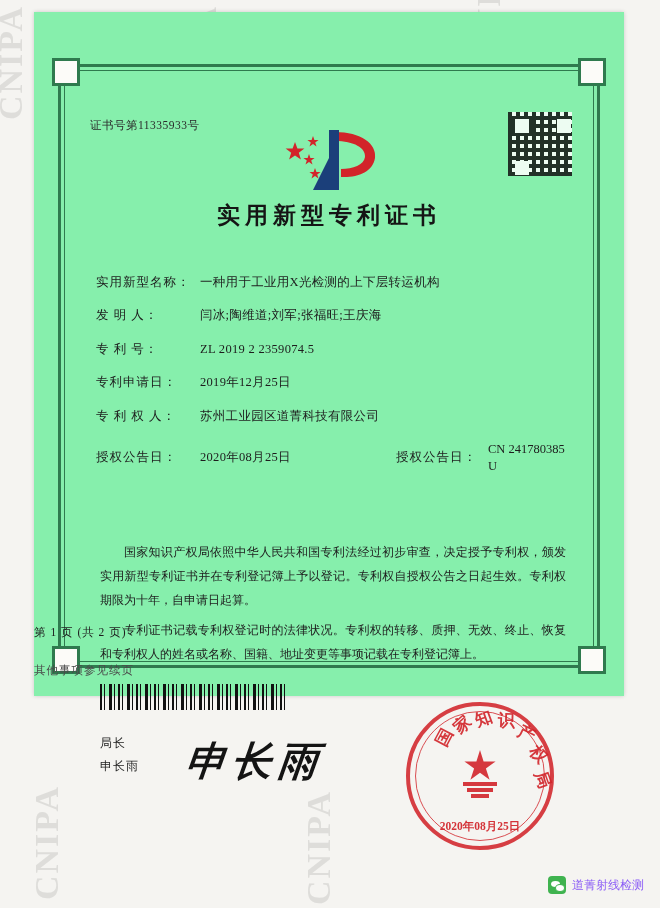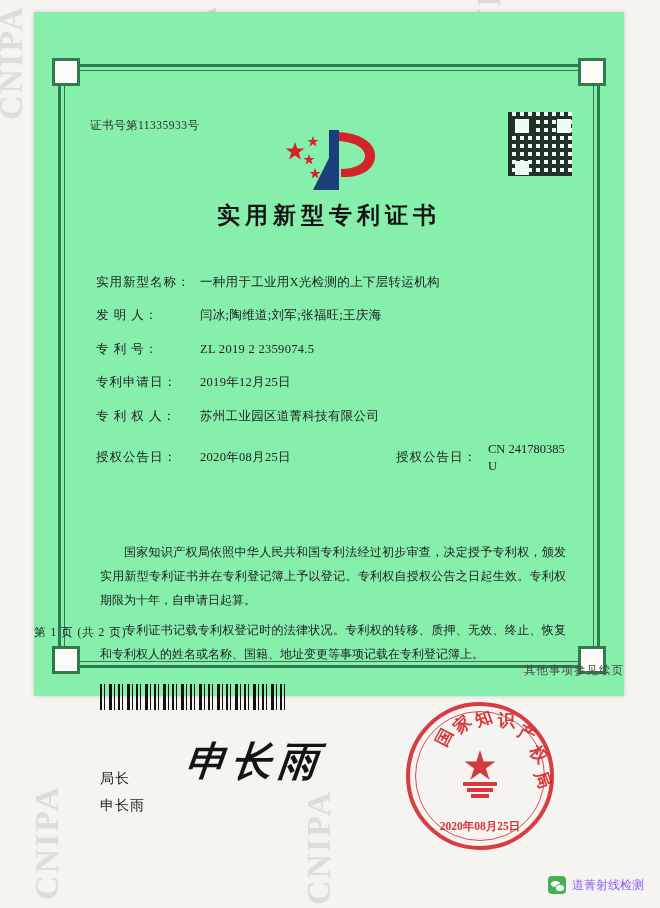--- a/index.html
+++ b/index.html
@@ -197,23 +197,23 @@
         #111 0 2px, transparent 2px 4px,
         #111 4px 5px, transparent 5px 9px,
         #111 9px 12px, transparent 12px 14px,
         #111 14px 15px, transparent 15px 18px);
   }
 
   
   #signature-block {
     position: absolute;
     left: 66px;
-    top: 754px;
-    font-family: Liberation Serif, serif;
-    font-size: 14px;
+    top: 720px;
+    font-family: Liberation Sans, sans-serif;
+    font-size: 12px;
     color: #1d1d1d;
     line-height: 1.9;
     letter-spacing: 1px;
   }
   #handwritten-signature {
     position: absolute;
     left: 152px;
     top: 722px;
     font-family: "Liberation Serif", "DejaVu Serif", serif;
     font-size: 40px;
@@ -283,21 +283,21 @@
     text-align: left;
     font-family: "Liberation Serif", "DejaVu Serif", serif;
     font-size: 11.5px;
     color: #1d1d1d;
     letter-spacing: 1px;
   }
   #footer-note {
     position: absolute;
     left: 0; right: 0;
     bottom: 18px;
-    text-align: right;
+    text-align: left;
     font-family: "Liberation Serif", "DejaVu Serif", serif;
     font-size: 11.5px;
     color: #4a4a4a;
     letter-spacing: 1px;
   }
 
   
   #wechat-badge {
     position: absolute;
     right: 16px;

